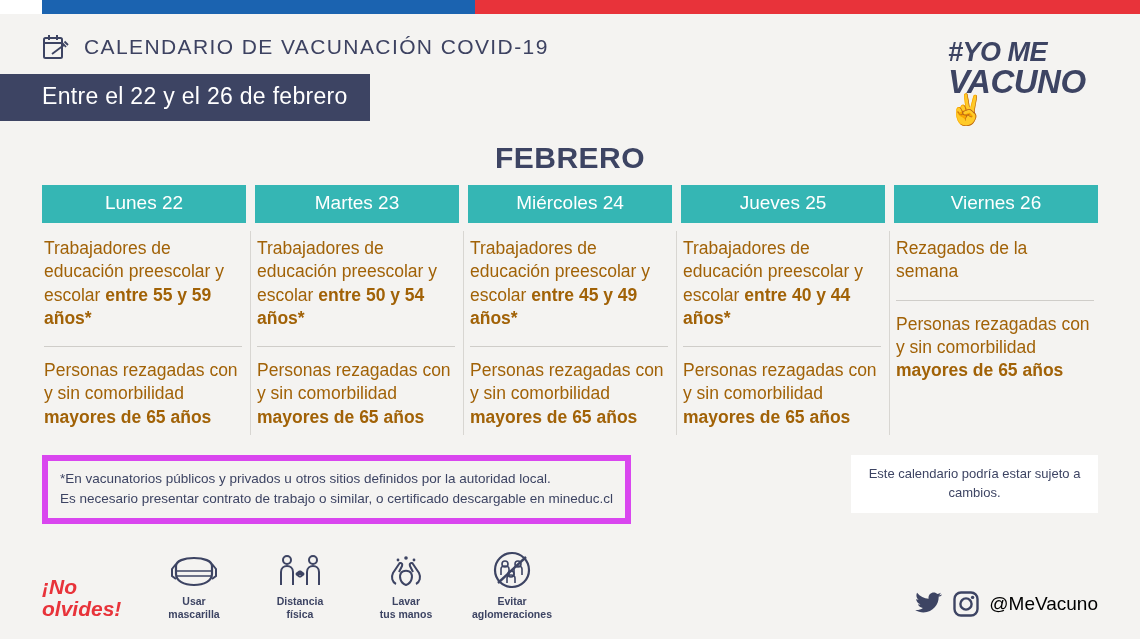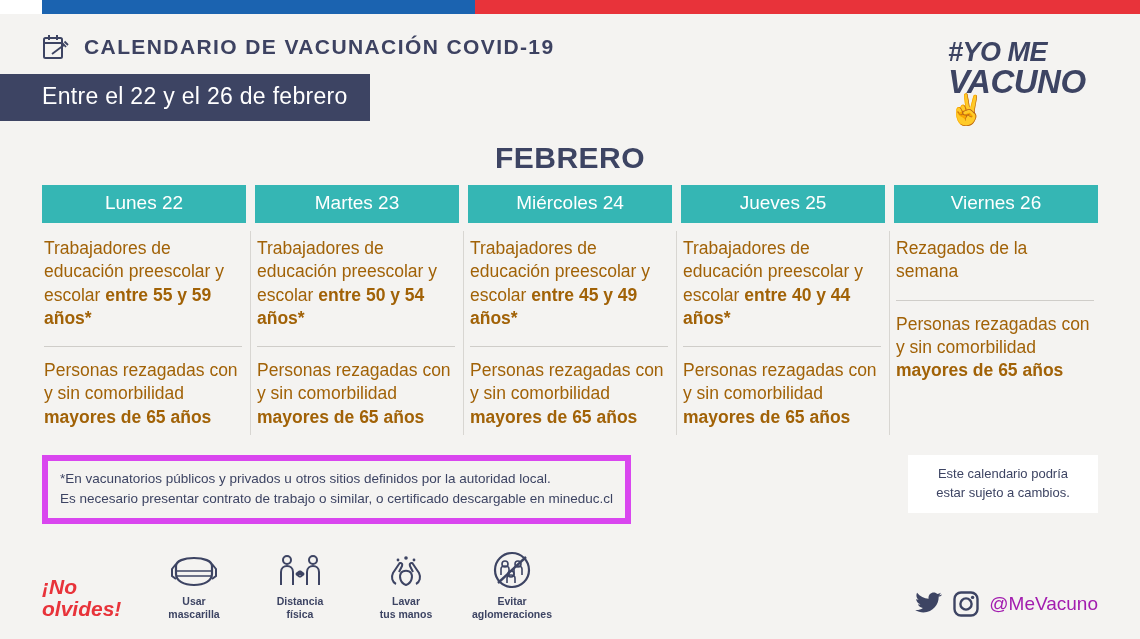--- a/index.html
+++ b/index.html
@@ -29,21 +29,21 @@
   .header-left { flex: 1 1 auto; }
   .cal-title {
     display: flex;
     align-items: center;
     gap: 12px;
   }
   .cal-title .title-text {
     color: #3d4261;
     font-size: 21px;
     letter-spacing: 1.4px;
-    font-weight: 700;
+    font-weight: 400;
   }
   .syringe-icon { width: 30px; height: 30px; display:block; }
 
   .date-banner {
     margin-top: 12px;
     background: #3d4463;
     color: #ffffff;
     display: inline-block;
     padding: 9px 22px 11px 16px;
     font-size: 23px;
@@ -122,21 +122,21 @@
     max-width: 672px;
   }
   .subject-note {
     margin-left: auto;
     background: #ffffff;
     color: #3d4463;
     font-size: 13px;
     line-height: 1.45;
     text-align: center;
     padding: 10px 14px;
-    width: 190px;
+    width: 247px;
   }
 
   
   .bottom-row {
     display: flex;
     align-items: flex-end;
     margin-top: 26px;
   }
   .no-olvides {
     color: #e8333a;
@@ -153,21 +153,21 @@
     width: 80px;
   }
   .prevent .pic { height: 40px; display:flex; align-items:flex-end; justify-content:center; }
   .prevent .cap { font-size: 10.5px; font-weight: 700; line-height: 1.2; margin-top: 5px; }
 
   .social {
     margin-left: auto;
     display: flex;
     align-items: center;
     gap: 10px;
-    color: #a21caf;
+    color: #000000;
     padding-bottom: 4px;
   }
   .social .handle { font-size: 19px; }
   .social svg { display: block; }
 </style>
 </head>
 <body>
 
 <div class="topbar">
   <div class="seg-white"></div>

